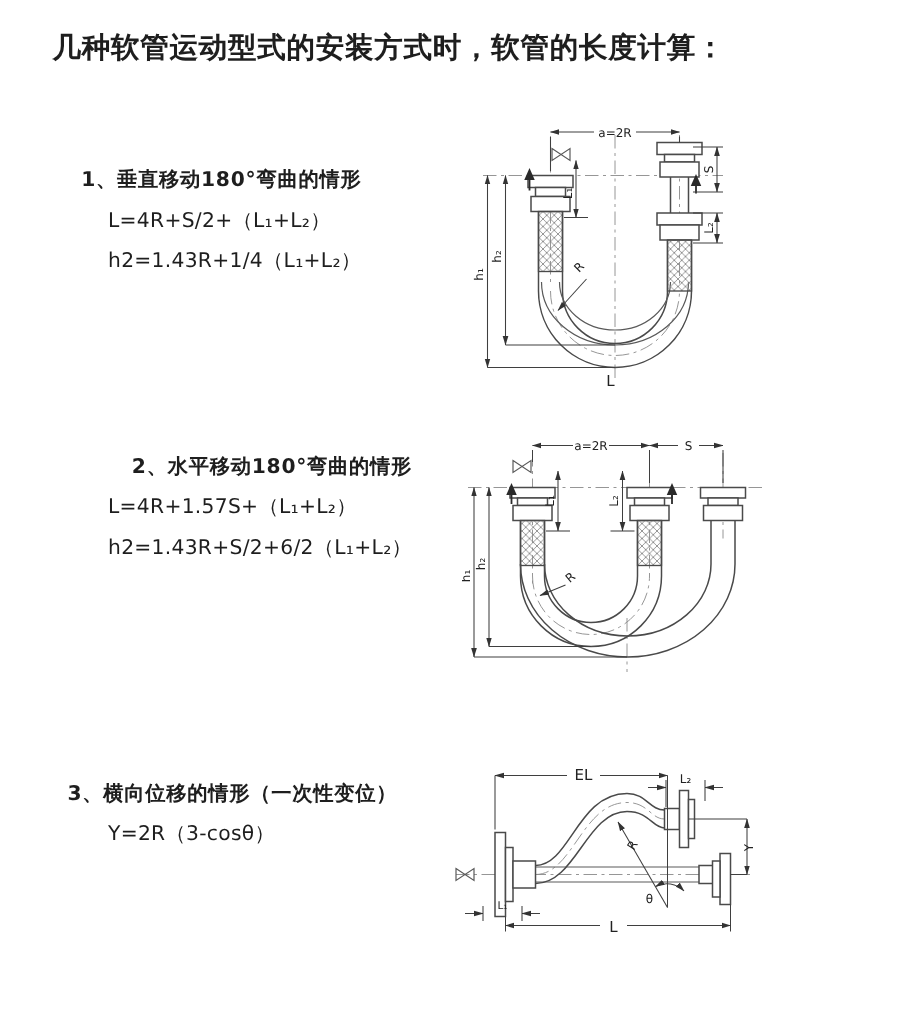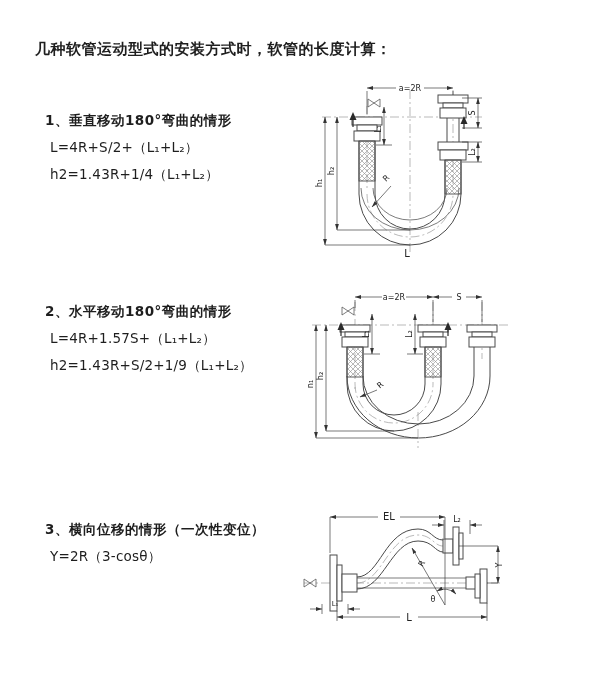--- a/index.html
+++ b/index.html
@@ -1,22 +1,22 @@
 <!DOCTYPE html>
 <html><head>
 <meta charset="utf-8">
 <style>
   html,body{margin:0;padding:0;background:#fff;}
   .page{position:relative;width:600px;height:675px;background:#ffffff;overflow:hidden;
         font-family:"DejaVu Sans","Liberation Sans",sans-serif;color:#1e1e1e;}
-  .doc-title{position:absolute;left:35px;top:40px;font-size:15px;font-weight:bold;letter-spacing:0.5px;text-align:right;}
+  .doc-title{position:absolute;left:35px;top:19px;font-size:19px;font-weight:bold;letter-spacing:0.5px;text-align:right;}
   .section{position:absolute;left:45px;}
   #s1{top:112px;} #s2{top:303px;} #s3{top:521px;}
-  .heading{font-size:13.5px;font-weight:bold;letter-spacing:0.5px;margin:0 0 10px 0;line-height:17px;}
-  .formula{font-size:13.5px;margin:0 0 10px 5px;line-height:17px;letter-spacing:0.2px;}
+  .heading{font-size:13.5px;font-weight:bold;letter-spacing:0.5px;margin:0 0 10px 0;line-height:17px;text-align:right;}
+  .formula{font-size:13.5px;margin:0 0 10px 27px;line-height:17px;letter-spacing:0.2px;}
   svg.diag{position:absolute;}
   #d1{left:312px;top:76px;} #d2{left:308px;top:284px;} #d3{left:300px;top:508px;}
   .dln{fill:none;stroke:#4a4a4a;stroke-width:1;}
   .thin{fill:none;stroke:#5a5a5a;stroke-width:0.8;}
   .cl{fill:none;stroke:#8a8a8a;stroke-width:0.6;stroke-dasharray:9 3 2 3;}
   .dim{fill:none;stroke:#3f3f3f;stroke-width:0.7;}
   .fit{fill:#ffffff;stroke:#4a4a4a;stroke-width:1;}
   .braid{stroke:#4a4a4a;stroke-width:0.9;}
   .hl{stroke:#8b8b8b;stroke-width:0.6;}
   .mov{fill:#2a2a2a;stroke:none;}
@@ -34,21 +34,21 @@
 
   <div class="section" id="s1">
     <div class="heading">1、垂直移动180°弯曲的情形</div>
     <div class="formula">L=4R+S/2+（L₁+L₂）</div>
     <div class="formula">h2=1.43R+1/4（L₁+L₂）</div>
   </div>
 
   <div class="section" id="s2">
     <div class="heading">2、水平移动180°弯曲的情形</div>
     <div class="formula">L=4R+1.57S+（L₁+L₂）</div>
-    <div class="formula">h2=1.43R+S/2+1/9（L₁+L₂）</div>
+    <div class="formula">h2=1.43R+S/2+6/2（L₁+L₂）</div>
   </div>
 
   <div class="section" id="s3">
     <div class="heading">3、横向位移的情形（一次性变位）</div>
     <div class="formula">Y=2R（3-cosθ）</div>
   </div>
 
   <svg id="d1" class="diag" width="275" height="185" viewBox="0 0 275 185">
     <defs>
       <marker id="ar1" viewBox="0 0 10 6" refX="9.5" refY="3" markerWidth="9" markerHeight="6" orient="auto-start-reverse">

